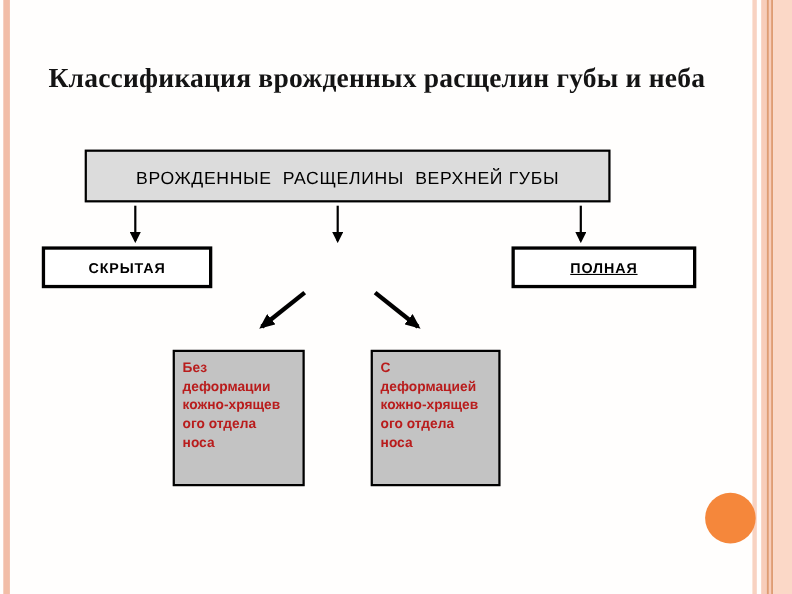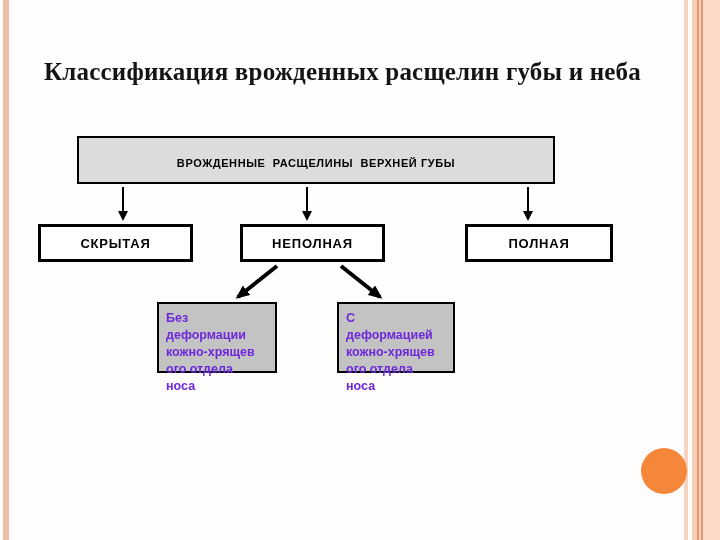--- a/index.html
+++ b/index.html
@@ -38,37 +38,37 @@
   }
 
   .node {
     position: absolute; display: flex; align-items: center; justify-content: center;
     color: #000;
   }
   .root-node {
     left: 77px; top: 136px; width: 478px; height: 48px;
     background: var(--box-gray-light, #DCDCDC);
     border: 2px solid #000;
-    font-size: 11px; font-weight: bold; letter-spacing: 0.6px;
+    font-size: 16px; font-weight: normal; letter-spacing: 0.6px;
     white-space: pre; padding-top: 6px;
   }
   .row-node {
     top: 224px; height: 38px; background: #fff; border: 3px solid #000;
     font-size: 13px; font-weight: bold; letter-spacing: 0.8px;
   }
   .node-skrytaya  { left: 38px;  width: 155px; }
   .node-nepolnaya { left: 240px; width: 145px; }
-  .node-polnaya   { left: 465px; width: 148px; }
+  .node-polnaya   { left: 465px; width: 168px; text-decoration: underline; }
 
   .leaf {
-    position: absolute; top: 302px; height: 71px;
+    position: absolute; top: 318px; height: 124px;
     background: var(--box-gray, #C3C3C3);
     border: 2px solid #000;
     font-size: 12.5px; font-weight: bold; line-height: 17px;
-    color: #6d28d9; padding: 6px 4px 0 7px;
+    color: #b91c1c; padding: 6px 4px 0 7px;
     white-space: pre-line; display: block;
   }
   .leaf-left  { left: 157px; width: 120px; }
   .leaf-right { left: 337px; width: 118px; }
 
   .connector-layer {
     position: absolute; left: 0; top: 0; width: 720px; height: 540px;
     pointer-events: none;
   }
 </style>
@@ -100,21 +100,20 @@
     <line x1="123" y1="187" x2="123" y2="219" stroke="#000" stroke-width="2" marker-end="url(#mthin)"></line>
     <line x1="307" y1="187" x2="307" y2="219" stroke="#000" stroke-width="2" marker-end="url(#mthin)"></line>
     <line x1="528" y1="187" x2="528" y2="219" stroke="#000" stroke-width="2" marker-end="url(#mthin)"></line>
     <line x1="277" y1="266" x2="238" y2="297" stroke="#000" stroke-width="4" marker-end="url(#mthick)"></line>
     <line x1="341" y1="266" x2="380" y2="297" stroke="#000" stroke-width="4" marker-end="url(#mthick)"></line>
   </svg>
 
   <div class="node root-node">ВРОЖДЕННЫЕ  РАСЩЕЛИНЫ  ВЕРХНЕЙ ГУБЫ</div>
 
   <div class="node row-node node-skrytaya">СКРЫТАЯ</div>
-  <div class="node row-node node-nepolnaya">НЕПОЛНАЯ</div>
   <div class="node row-node node-polnaya">ПОЛНАЯ</div>
 
   <div class="leaf leaf-left">Без
 деформации
 кожно-хрящев
 ого отдела
 носа</div>
   <div class="leaf leaf-right">С
 деформацией
 кожно-хрящев

